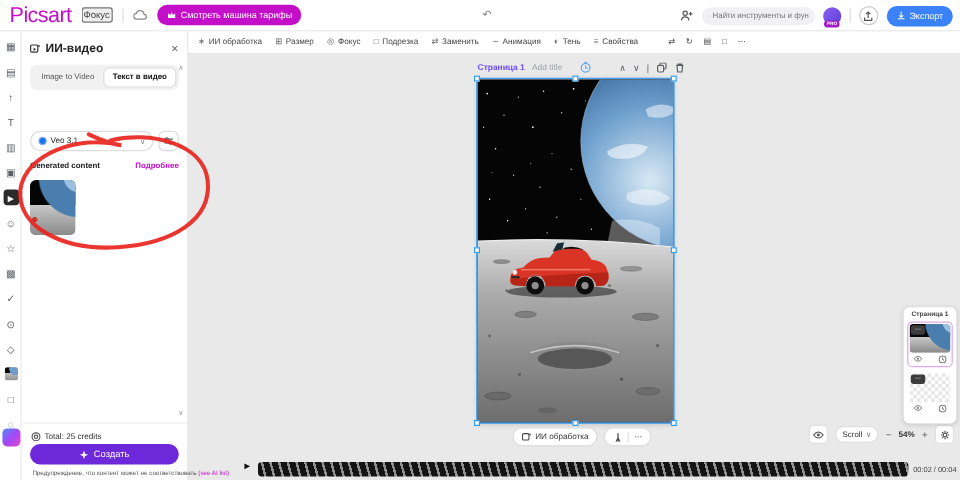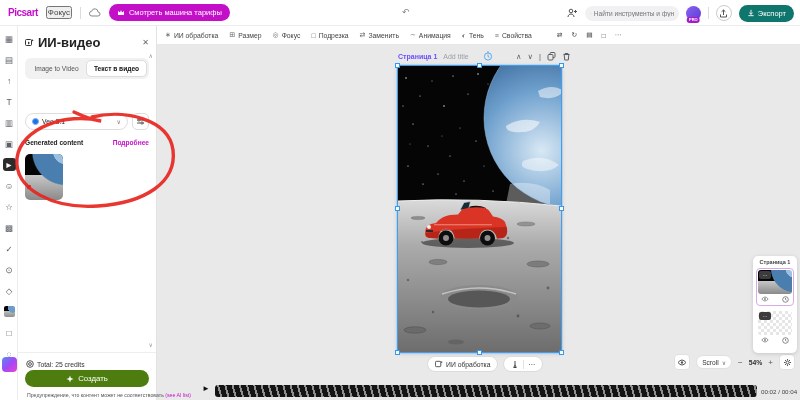--- a/index.html
+++ b/index.html
@@ -3,37 +3,37 @@
 <meta charset="utf-8">
 <style>
   * { box-sizing: border-box; margin: 0; padding: 0; }
   html,body { width:800px; height:400px; overflow:hidden;
     font-family:"Liberation Sans", sans-serif; background:#e9e9ea; position:relative; }
   svg { display:block; }
 
   
   .header { position:absolute; left:0; top:0; width:800px; height:26px; background:#fff;
     border-bottom:1px solid #ececec; display:flex; align-items:center; padding:0 8px; gap:8px; z-index:30; }
-  .logo { color:#c40fc9; font-weight:bold; font-size:10px; letter-spacing:-0.5px;text-align:right; }
+  .logo { color:#c40fc9; font-weight:normal; font-size:18px; letter-spacing:-0.5px;text-align:right; }
   .menu-file { font-size:8px; color:#444; }
   .vdiv { width:1px; height:12px; background:#ddd; }
   .cta { background:#c40fc9; color:#fff; border:none; height:17px; border-radius:9px;
     display:flex; align-items:center; gap:4px; padding:0 8px; font-size:7.5px; }
   .undo { position:absolute; left:402px; top:7px; color:#888; }
   .header-right { position:absolute; right:6px; top:0; height:26px; display:flex; align-items:center; gap:7px; }
   .search { width:94px; height:15px; background:#f1f1f3; border-radius:8px; display:flex; align-items:center; gap:3px; padding:0 5px; }
   .search input { border:none; background:transparent; width:80px; font-size:6.6px; color:#666; outline:none;
     font-family:"Liberation Sans", sans-serif; }
   .avatar { position:relative; width:15px; height:15px; border-radius:50%;
     background:linear-gradient(135deg,#8a63f0,#5b3bd6); }
   .pro { position:absolute; bottom:-2px; left:50%; transform:translateX(-50%); background:#a21cc9; color:#fff;
     font-size:4px; font-weight:bold; border-radius:3px; padding:0.5px 2px; }
   .share-circle { width:16px; height:16px; border:1px solid #ccc; border-radius:50%; background:#fff;
     display:grid; place-items:center; }
-  .export { background:#0f766e; color:#fff; border:none; height:17px; border-radius:9px;
+  .export { background:#3b82f6; color:#fff; border:none; height:17px; border-radius:9px;
     display:flex; align-items:center; gap:3px; padding:0 8px; font-size:7.5px; }
 
   
   .obj-toolbar { position:absolute; left:157px; top:26px; width:643px; height:19px; background:#fff;
     border-bottom:1px solid #e7e7e7; display:flex; align-items:center; gap:11px; padding:0 8px;
     font-size:6.8px; color:#444; z-index:25; }
   .tool { display:flex; align-items:center; gap:3px; background:none; border:none; font-size:6.8px; color:#444;
     font-family:"Liberation Sans", sans-serif; }
   .tool .g { font-size:7px; color:#666; }
   .tool-cluster { display:flex; gap:9px; margin-left:14px; color:#666; font-size:8px; }
@@ -48,21 +48,21 @@
   .mini-photo { width:11px; height:11px; border-radius:2px;
     background: radial-gradient(circle at 80% 15%, #6e9cc9 0 38%, transparent 40%),
                 linear-gradient(180deg,#050505 0 46%,#bdbdbd 47%,#8f8f8f 100%); }
   .ai-square { position:absolute; left:1.5px; top:357px; width:15px; height:15px; border-radius:4px;
     background:linear-gradient(135deg,#4f8ef7,#a249f5,#e645d0); border:none; z-index:27; }
 
   
   .panel { position:absolute; left:18px; top:26px; width:139px; height:374px; background:#fff;
     border-right:1px solid #e3e3e3; padding:7px; z-index:24; }
   .panel-head { display:flex; align-items:center; gap:4px; margin-top:2px; }
-  .panel-title { font-size:13px; font-weight:bold; color:#222; }
+  .panel-title { font-size:10px; font-weight:bold; color:#222; }
   .panel-close { margin-left:auto; background:none; border:none; color:#666; font-size:8px; }
   .tabs { margin-top:8px; background:#f1f1f2; border-radius:6px; padding:2px; display:flex; }
   .tab { flex:1; text-align:center; padding:4px 0; font-size:6.6px; color:#555; border-radius:5px;
     background:none; border:none; font-family:"Liberation Sans", sans-serif; }
   .tab.active { background:#fff; border:1px solid #ddd; font-weight:bold; color:#111; }
   .prompt { margin-top:6px; width:100%; height:42px; background:#f4f4f5; border:none; border-radius:7px;
     font-size:6.8px; color:#333; padding:5px; resize:none; outline:none;
     font-family:"Liberation Sans", sans-serif; }
   .scroll-chip { position:absolute; right:3px; background:none; border:none; color:#999; font-size:6px; }
   .model-row { margin-top:34px; display:flex; gap:4px; }
@@ -77,21 +77,21 @@
   .gen-label { font-size:6.6px; font-weight:bold; color:#222; }
   .details { margin-left:auto; font-size:6.6px; font-weight:bold; color:#c40fc9; background:none; border:none; }
   .thumb { margin-top:8px; width:38px; height:46px; border-radius:5px; border:none; padding:0; overflow:hidden; }
   .moon-mini { width:100%; height:100%;
     background: radial-gradient(circle at 4px 33px, #c0392b 0 2px, transparent 2.5px),
                 radial-gradient(circle at 108% -6%, #9cc0e0 0 20%, #4a7eae 21% 52%, transparent 54%),
                 linear-gradient(180deg,#050505 0 45%,#c7c7c7 46%,#8a8a8a 100%); }
   .panel-divider { position:absolute; left:0; bottom:47px; width:100%; border-top:1px solid #eee; }
   .credits { position:absolute; left:8px; bottom:32px; display:flex; align-items:center; gap:3px;
     font-size:6.8px; color:#333; }
-  .create { position:absolute; left:7px; right:7px; bottom:13px; height:17px; background:#4d7c0f; color:#fff;
+  .create { position:absolute; left:7px; right:7px; bottom:13px; height:17px; background:#6d28d9; color:#fff;
     border:none; border-radius:9px; font-size:7.8px; display:flex; align-items:center; justify-content:center; gap:4px;
     font-family:"Liberation Sans", sans-serif; }
   .disclaimer { position:absolute; left:9px; bottom:2px; width:150px; font-size:5.2px; color:#555;
     white-space:nowrap; }
   .disclaimer a { color:#c40fc9; text-decoration:none; }
 
   
   .annotation { position:absolute; left:4px; top:104px; z-index:40; pointer-events:none; }
 
   

